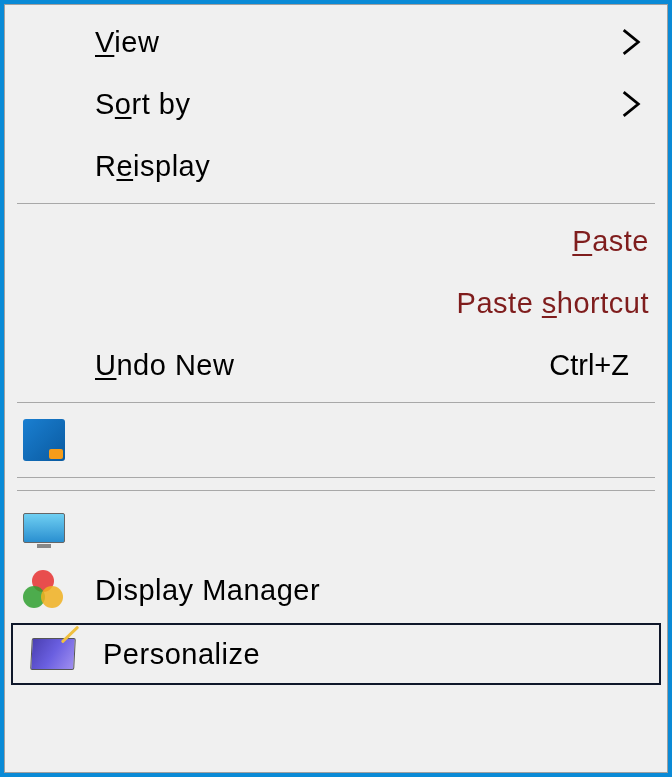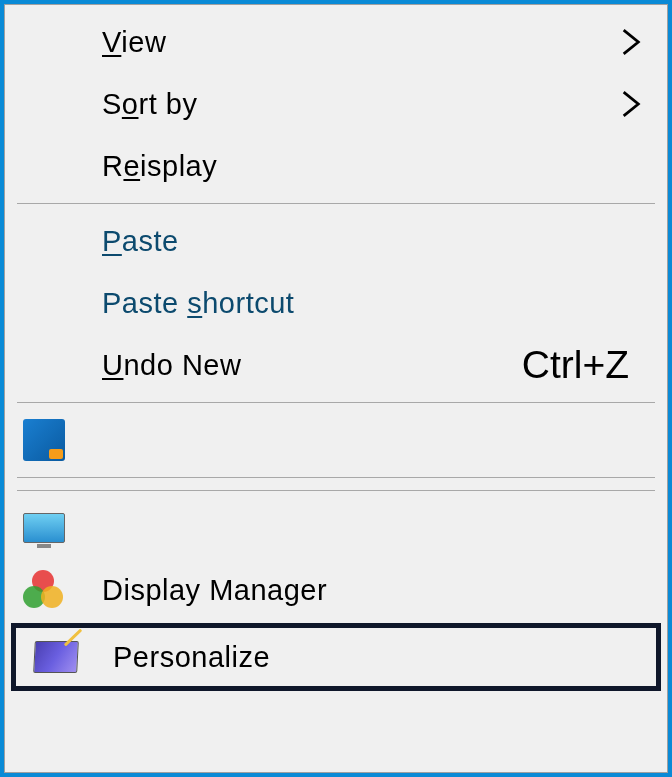--- a/index.html
+++ b/index.html
@@ -24,61 +24,61 @@
       padding: 6px 0;
     }
     .menu-item {
       display: flex;
       align-items: center;
       height: 62px;
       padding: 0 18px 0 18px;
       cursor: default;
       font-size: 29px;
       color: #000;
-      gap: 7px;
     }
     .menu-item.disabled {
-      color: #0c4a6e;
+      color: #7f1d1d;
+      text-align: right;
     }
     .icon-slot {
       width: 72px;
       display: flex;
       align-items: center;
       justify-content: flex-start;
     }
     .label {
       flex: 1;
       letter-spacing: 0.5px;
     }
     .label .ul {
       text-decoration: underline;
       text-underline-offset: 3px;
     }
     .shortcut {
-      font-size: 39px;
+      font-size: 29px;
       color: #000;
       padding-right: 20px;
     }
     .submenu-arrow {
       width: 36px;
       display: flex;
       align-items: center;
       justify-content: center;
     }
     .submenu-arrow svg {
       width: 22px;
       height: 30px;
     }
     .separator {
       height: 1px;
       background: #a8a8a8;
       margin: 6px 12px;
     }
     .highlight-box {
-      border: 5px solid #0f172a;
+      border: 2px solid #0f172a;
       margin: 2px 6px 2px 6px;
     }
     .highlight-box .menu-item {
       height: 58px;
     }
     
     .icon-intel {
       width: 42px;
       height: 42px;
       background: linear-gradient(135deg, #1a7fd1 0%, #0a5aa0 100%);

